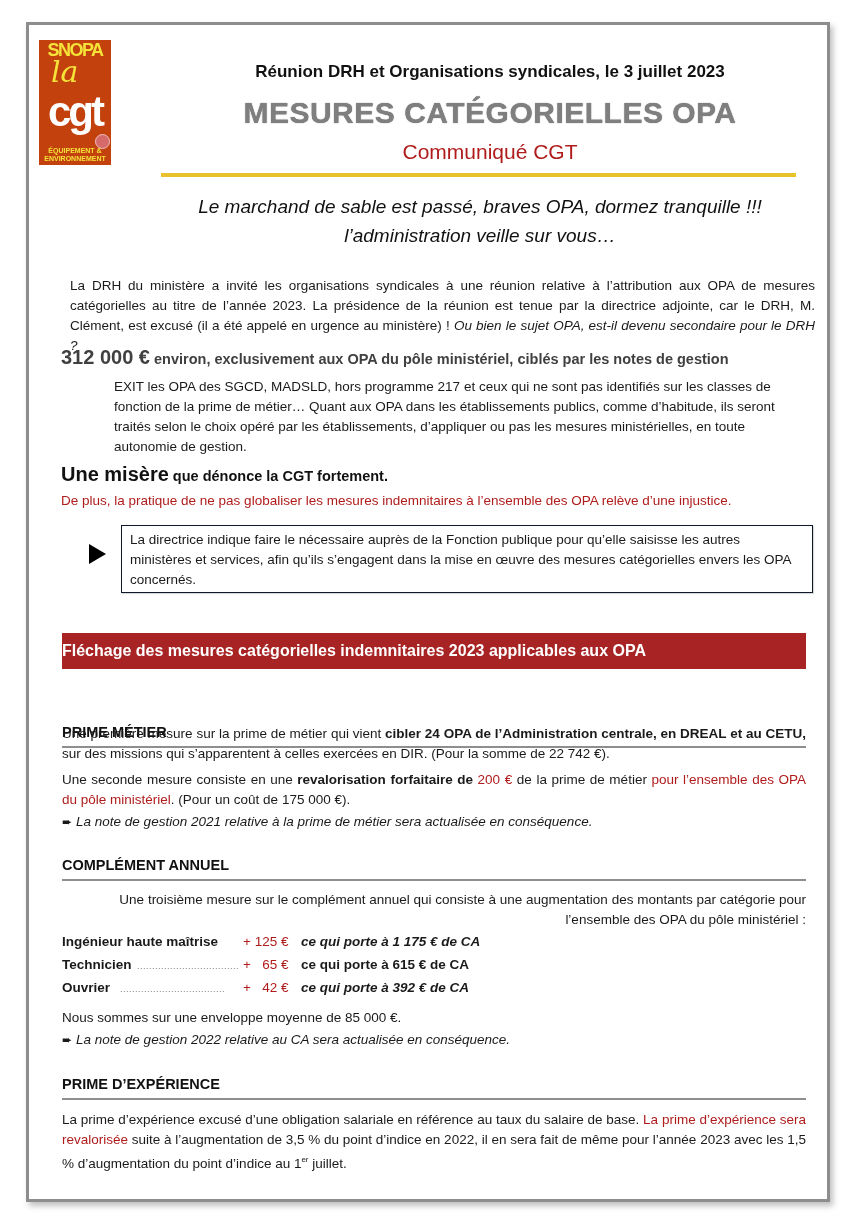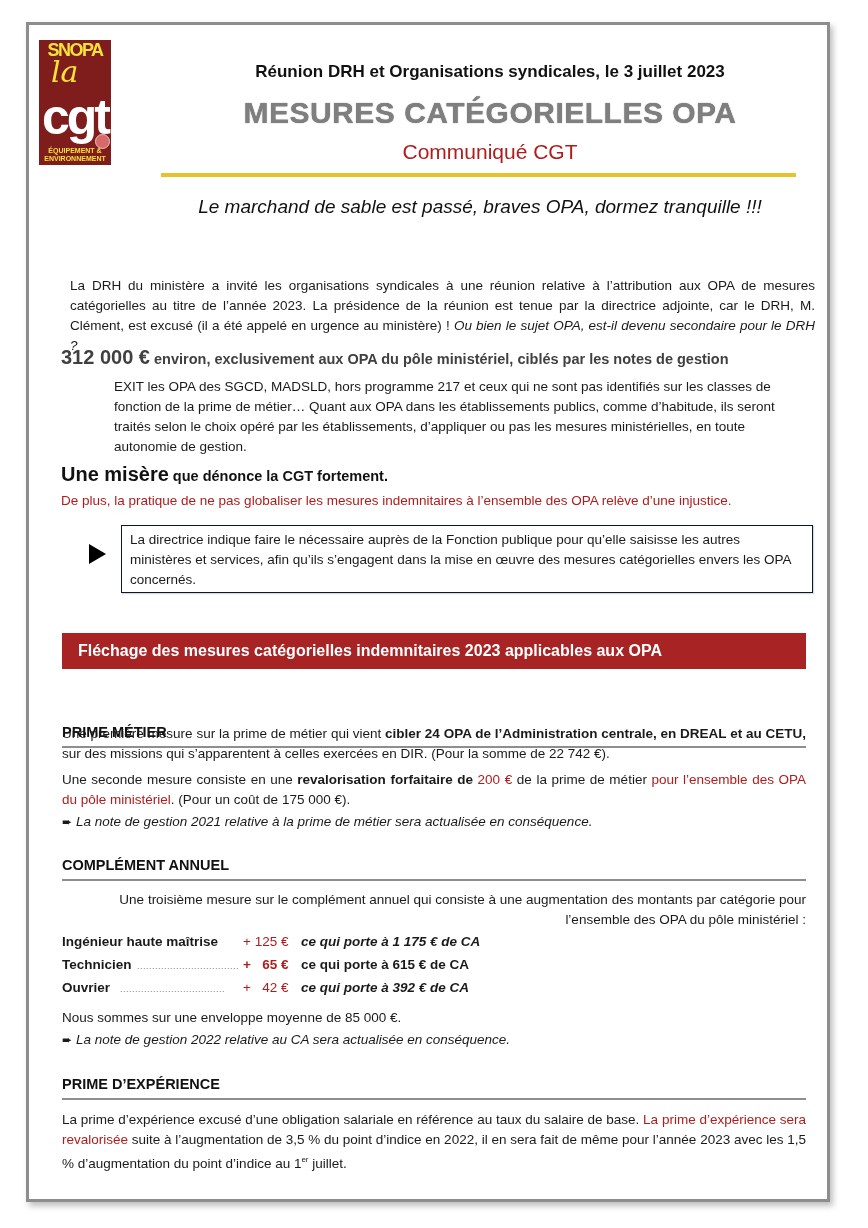--- a/index.html
+++ b/index.html
@@ -5,25 +5,25 @@
   html, body { margin: 0; padding: 0; background: #ffffff; }
   body { width: 868px; height: 1228px; position: relative; font-family: "Liberation Sans", sans-serif; color: #1a1a1a; }
   .frame {
     position: absolute; left: 26px; top: 22px; width: 804px; height: 1180px;
     border: 3px solid #8d8d8d; background: #fff;
     box-shadow: 3px 4px 6px rgba(0,0,0,0.25);
     box-sizing: border-box;
   }
   .logo {
     position: absolute; left: 39px; top: 40px; width: 72px; height: 125px;
-    background: #7f1d1d; overflow: hidden;
+    background: #c2410c; overflow: hidden;
   }
   .logo .snopa { position: absolute; left: 0; top: 0; width: 100%; text-align: center; color: #f5e33a; font-weight: bold; font-size: 18px; letter-spacing: -1.5px; font-family: "Liberation Sans", sans-serif; }
   .logo .la { position: absolute; left: 12px; top: 14px; color: #f5e33a; font-family: "DejaVu Serif", serif; font-style: italic; font-size: 30px; }
-  .logo .cgt { position: absolute; left: 0; top: 48px; width: 100%; text-align: center; color: #fff; font-weight: bold; font-size: 50px; letter-spacing: -3px; }
+  .logo .cgt { position: absolute; left: 0; top: 48px; width: 100%; text-align: center; color: #fff; font-weight: bold; font-size: 42px; letter-spacing: -3px; }
   .logo .eq { position: absolute; left: 0; bottom: 2px; width: 100%; text-align: center; color: #f5e33a; font-weight: bold; font-size: 7px; line-height: 8px; }
   .logo .globe { position: absolute; right: 1px; bottom: 16px; width: 13px; height: 13px; border-radius: 50%; background: #d66a6a; border: 1px solid #f0c0c0; }
 
   .hdr-sub { position: absolute; left: 140px; width: 700px; top: 62px; text-align: center; font-weight: bold; font-size: 17px; color: #111; }
   .hdr-title { position: absolute; left: 140px; width: 700px; top: 96px; text-align: center; font-weight: bold; font-size: 30px; color: #7f7f7f; letter-spacing: 0.5px; text-shadow: 0 0 1px #555; }
   .hdr-comm { position: absolute; left: 140px; width: 700px; top: 140px; text-align: center; font-size: 21px; color: #b01c1c; }
   .hdr-rule { position: absolute; left: 161px; width: 635px; top: 173px; height: 4px; background: #e8c22a; }
 
   .tagline { position: absolute; left: 140px; width: 680px; top: 192px; text-align: center; font-style: italic; font-size: 19px; line-height: 29px; color: #111; }
 
@@ -34,21 +34,21 @@
   .justify { text-align: justify; }
 
   .big-amount { position: absolute; left: 61px; top: 346px; font-weight: bold; font-size: 14.5px; color: #404040; white-space: nowrap; }
   .big-amount .num { font-size: 20px; }
   .misere { position: absolute; left: 61px; top: 463px; font-weight: bold; font-size: 14.5px; color: #111; white-space: nowrap; }
   .misere .num { font-size: 20px; }
 
   .arrow-tri { position: absolute; left: 89px; top: 544px; width: 0; height: 0; border-top: 10px solid transparent; border-bottom: 10px solid transparent; border-left: 17px solid #000; }
   .boxnote { position: absolute; left: 121px; top: 525px; width: 692px; height: 68px; border: 1px solid #0f172a; box-sizing: border-box; padding: 4px 8px; font-size: 13.5px; line-height: 20px; box-shadow: 1px 1px 1px rgba(0,0,0,0.15); }
 
-  .banner { position: absolute; left: 62px; top: 633px; width: 744px; height: 36px; background: #a82424; color: #fff; font-weight: bold; font-size: 16px; line-height: 36px; padding-left: 16px; box-sizing: border-box; }
+  .banner { position: absolute; left: 62px; top: 633px; width: 744px; height: 36px; background: #a82424; color: #fff; font-weight: bold; font-size: 16px; line-height: 36px; padding-left: 0; box-sizing: border-box; }
 
   .sec-h { position: absolute; left: 62px; width: 744px; font-weight: bold; font-size: 14.5px; color: #111; padding-bottom: 6px; border-bottom: 2px solid #8e8e8e; }
 
   .note-line { position: absolute; left: 62px; font-style: italic; font-size: 13.5px; color: #1a1a1a; white-space: nowrap; }
   .note-line .arr { font-style: normal; font-size: 12px; margin-right: 4px; }
 
   .ca-row { position: absolute; left: 62px; font-size: 13.5px; height: 20px; white-space: nowrap; }
   .ca-row .cat { position: absolute; left: 0; font-weight: bold; }
   .ca-row .dots { position: absolute; color: #777; font-size: 9px; top: 4px; letter-spacing: 0.5px; }
   .ca-row .inc { position: absolute; left: 181px; color: #b01c1c; }
@@ -72,20 +72,21 @@
   </div>
 </div>
 
 <div class="hdr-sub">Réunion DRH et Organisations syndicales, le 3 juillet 2023</div>
 <div class="hdr-title">MESURES CATÉGORIELLES OPA</div>
 <div class="hdr-comm">Communiqué CGT</div>
 <div class="hdr-rule"></div>
 
 <div class="tagline">
   <div>Le marchand de sable est passé, braves OPA, dormez tranquille !!!</div>
+  <div>l’administration veille sur vous…</div>
 </div>
 
 <div class="p justify" style="left:61px; top:276px; width:745px;margin-left:9px;">
   <span>La DRH du ministère a invité les organisations syndicales à une réunion relative à l’attribution aux OPA de mesures catégorielles au titre de l’année 2023. La présidence de la réunion est tenue par la directrice adjointe, car le DRH, M. Clément, est excusé (il a été appelé en urgence au ministère) ! </span><span class="it">Ou bien le sujet OPA, est-il devenu secondaire pour le DRH ?</span>
 </div>
 
 <div class="big-amount">
   <span class="num">312 000 €</span><span> environ, exclusivement aux OPA du pôle ministériel, ciblés par les notes de gestion</span>
 </div>
 <div class="p" style="left:114px; top:377px; width:692px;">EXIT les OPA des SGCD, MADSLD, hors programme 217 et ceux qui ne sont pas identifiés sur les classes de fonction de la prime de métier… Quant aux OPA dans les établissements publics, comme d’habitude, ils seront traités selon le choix opéré par les établissements, d’appliquer ou pas les mesures ministérielles, en toute autonomie de gestion.</div>
@@ -115,21 +116,21 @@
 <div class="p" style="left:62px; top:890px; width:744px;text-align:right;">Une troisième mesure sur le complément annuel qui consiste à une augmentation des montants par catégorie pour l’ensemble des OPA du pôle ministériel :</div>
 
 <div class="ca-row" style="top:934px;">
   <span class="cat">Ingénieur haute maîtrise</span>
   <span class="inc">+ 125 €</span>
   <span class="res it">ce qui porte à 1 175 € de CA</span>
 </div>
 <div class="ca-row" style="top:957px;">
   <span class="cat">Technicien</span>
   <span class="dots" style="left:75px;">..................................</span>
-  <span class="inc" style="white-space:pre;font-weight:bold;">+   65 €</span>
+  <span class="inc" style="white-space:pre;">+   65 €</span>
   <span class="res">ce qui porte à 615 € de CA</span>
 </div>
 <div class="ca-row" style="top:980px;">
   <span class="cat">Ouvrier</span>
   <span class="dots" style="left:58px;">...................................</span>
   <span class="inc" style="white-space:pre;">+   42 €</span>
   <span class="res it">ce qui porte à 392 € de CA</span>
 </div>
 
 <div class="p" style="left:62px; top:1008px; width:744px;">Nous sommes sur une enveloppe moyenne de 85 000 €.</div>

